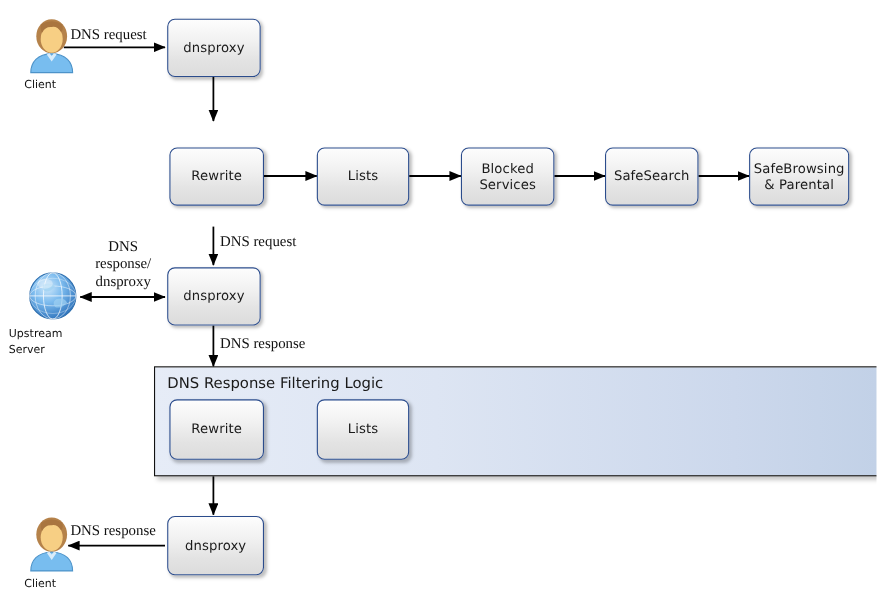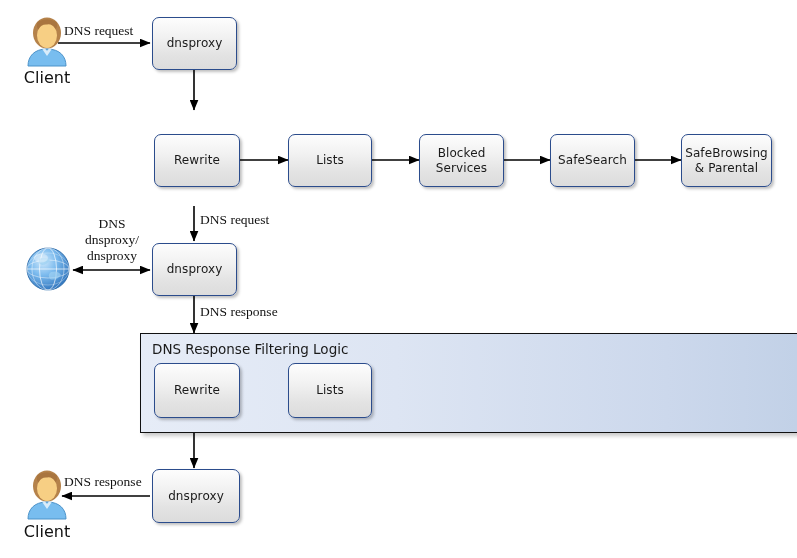--- a/index.html
+++ b/index.html
@@ -61,24 +61,23 @@
     line-height: 16px;
     color: #111111;
     white-space: nowrap;
     font-family: Liberation Serif, serif;
   }
   .edge-label.multiline { white-space: normal; text-align: center; }
 
   
   .caption {
     position: absolute;
-    font-size: 16px;
+    font-size: 10px;
     line-height: 15px;
     color: #111111;
-    text-align: center;
     white-space: nowrap;
   }
   .caption.two-line { white-space: normal; }
 
   
   #arrows {
     position: absolute;
     left: 0; top: 0;
     width: 797px; height: 558px;
     pointer-events: none;
@@ -181,24 +180,28 @@
     <ellipse cx="25" cy="26" rx="21" ry="21" fill="none" stroke="#2f6fae" stroke-width="1"></ellipse>
     <ellipse cx="25" cy="26" rx="8.5" ry="21" fill="none" stroke="#ffffff" stroke-width="0.9" opacity="0.75"></ellipse>
     <ellipse cx="25" cy="26" rx="16" ry="21" fill="none" stroke="#ffffff" stroke-width="0.8" opacity="0.55"></ellipse>
     <line x1="4" y1="26" x2="46" y2="26" stroke="#ffffff" stroke-width="0.9" opacity="0.75"></line>
     <ellipse cx="25" cy="26" rx="21" ry="9" fill="none" stroke="#ffffff" stroke-width="0.8" opacity="0.55"></ellipse>
     <ellipse cx="25" cy="26" rx="21" ry="16" fill="none" stroke="#ffffff" stroke-width="0.7" opacity="0.4"></ellipse>
     <path d="M16 16 q6 -3 11 1 q-3 5 -8 5 q-4 -1 -3 -6 z" fill="#9fd2f2" opacity="0.75"></path>
     <path d="M28 29 q7 -2 10 3 q-5 6 -11 4 q-3 -4 1 -7 z" fill="#9fd2f2" opacity="0.7"></path>
     <ellipse cx="18" cy="15" rx="7" ry="4.5" fill="#ffffff" opacity="0.35"></ellipse>
   </svg>
+  <div class="caption two-line" style="left:8px; top:296px; width:80px;">
+    <span>Upstream</span><br>
+    <span>Server</span>
+  </div>
 
   <div class="edge-label multiline" style="left:78px; top:216px; width:68px; text-align:center;">
     <span>DNS</span><br>
-    <span>dnsproxy/</span><br>
+    <span>response/</span><br>
     <span>dnsproxy</span>
   </div>
 
   <div class="node" style="left:152px; top:243px; width:85px; height:53px;">
     <span>dnsproxy</span>
   </div>
 
   <div class="edge-label" style="left:200px; top:304px;">DNS response</div>
 
   <div class="group" style="left:140px; top:333px; width:733px; height:100px;">

